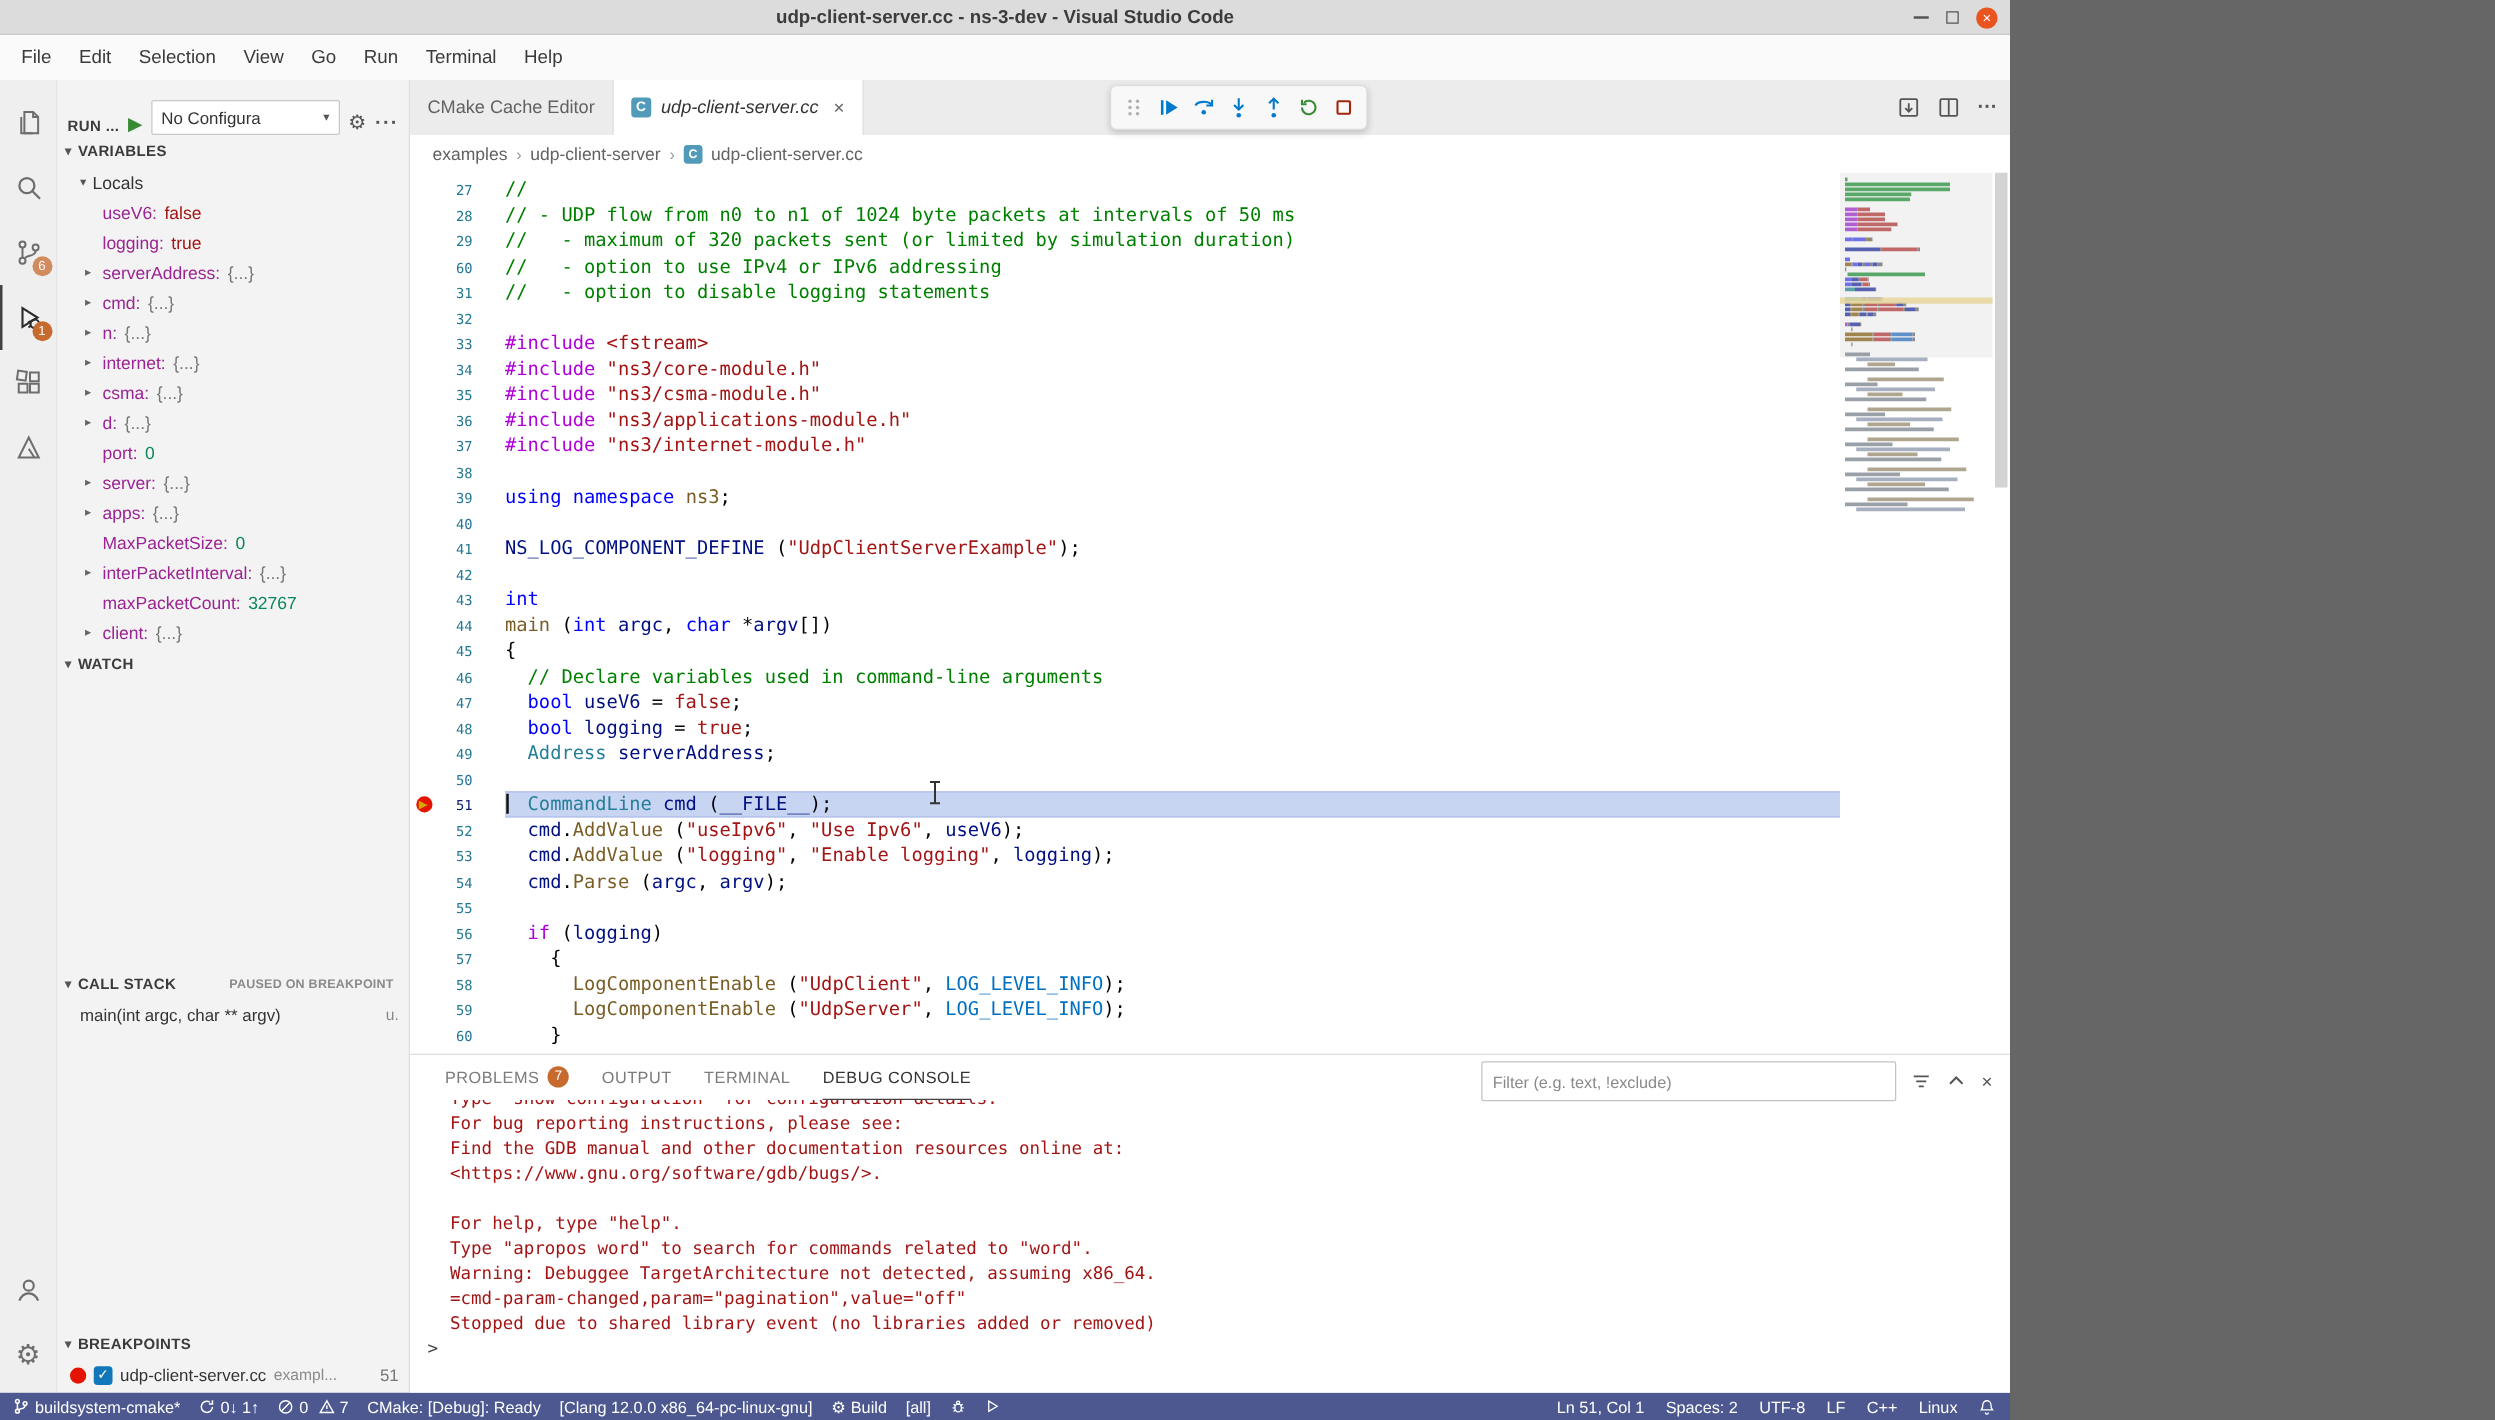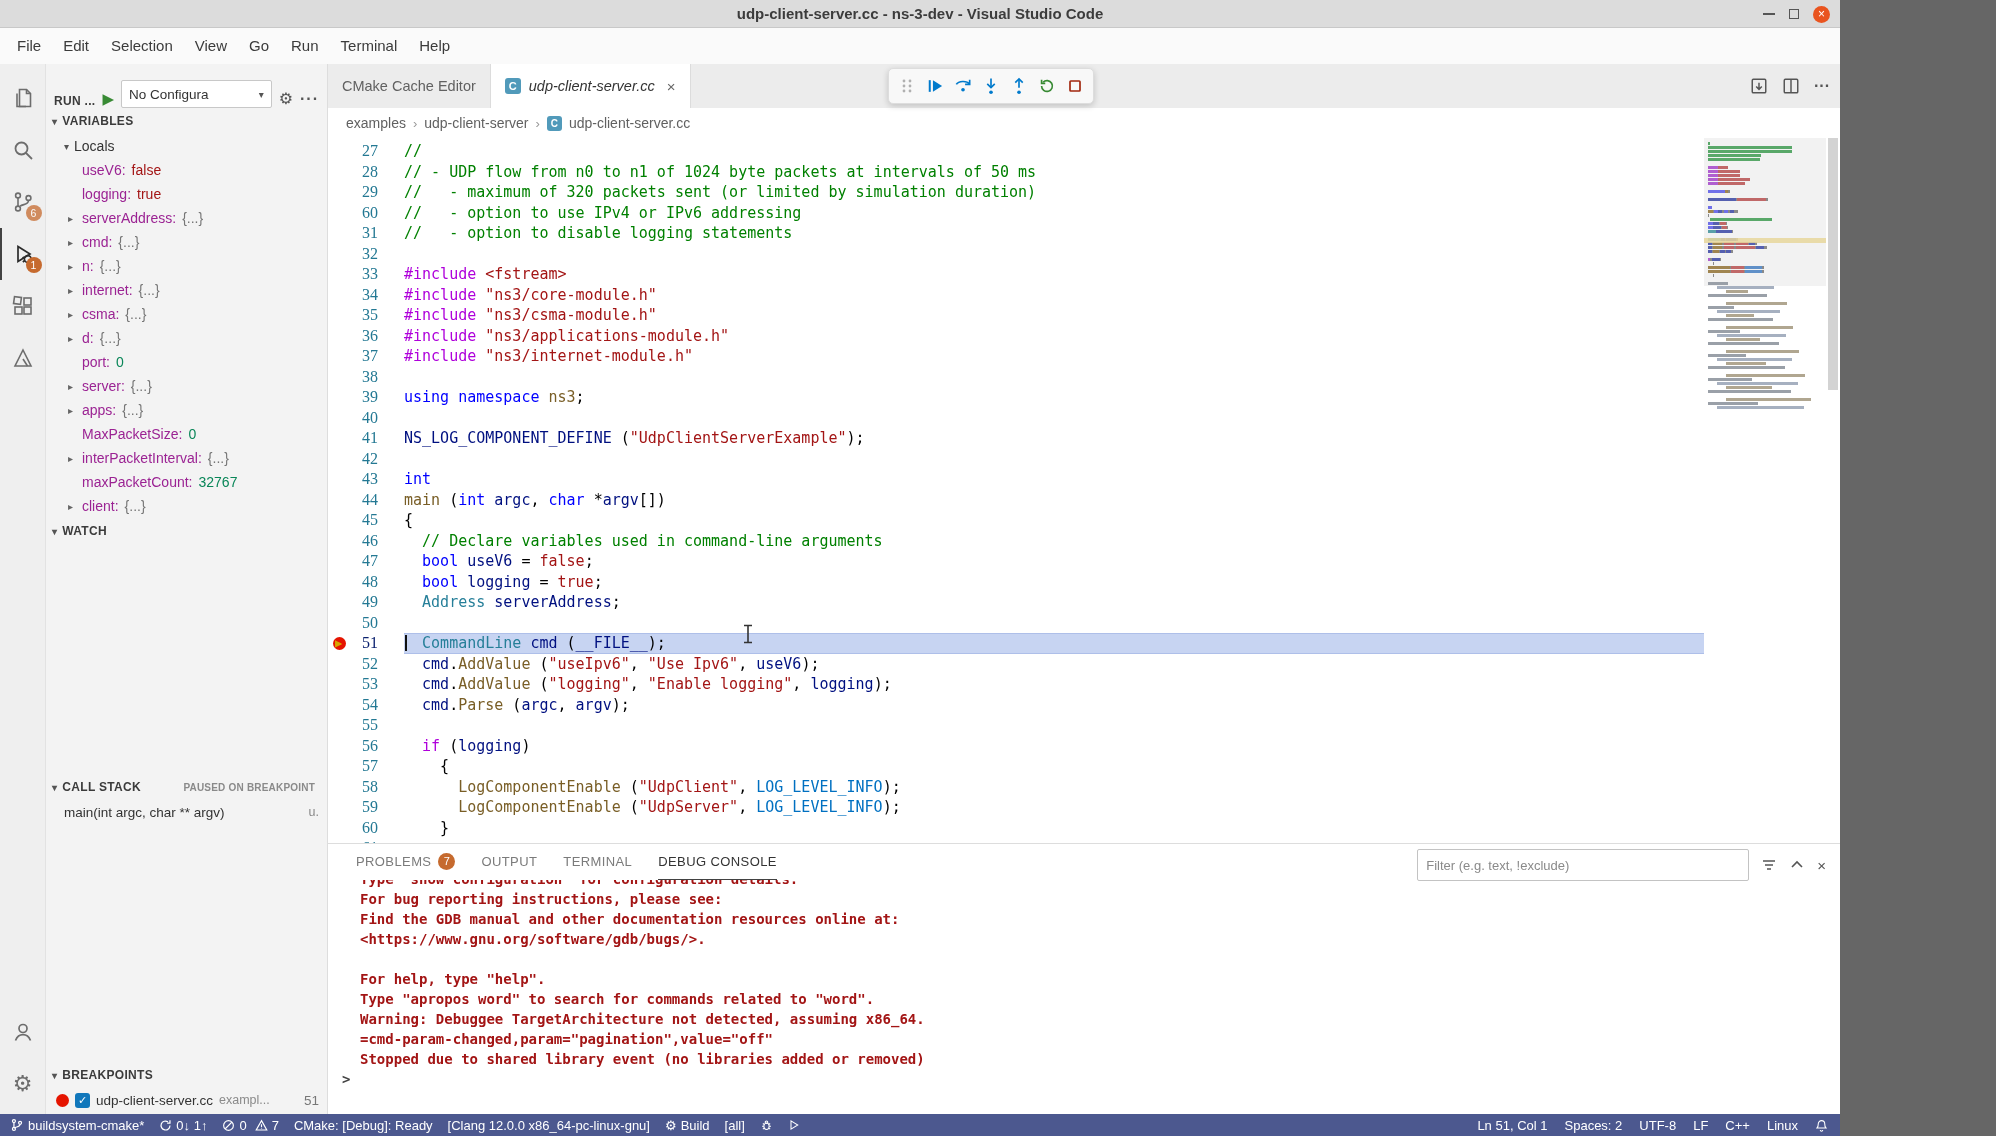--- a/index.html
+++ b/index.html
@@ -1,18 +1,18 @@
 <!DOCTYPE html>
 <html><head>
 <meta charset="utf-8">
 <style>
   * { box-sizing: border-box; }
   html,body { margin:0; padding:0; background:#666; }
   .app {
-    position:relative; width:1840px; height:1136px; overflow:hidden;
+    position:relative; width:1608px; height:1136px; overflow:hidden;
     font-family:"Liberation Sans", sans-serif; background:#fff; color:#333;
     -webkit-font-smoothing:antialiased;
   }
   svg { display:block; }
 
   
   .titlebar { height:28px; background:#dcdcdc; border-bottom:1px solid #c8c8c8;
     display:flex; align-items:center; justify-content:center; position:relative; }
   .title-text { font-size:15px; font-weight:bold; color:#3c3c3c; }
   .win-controls { position:absolute; right:10px; top:0; height:28px; display:flex; align-items:center; gap:14px; }
@@ -96,21 +96,21 @@
 
   .breadcrumb { height:30px; display:flex; align-items:center; padding-left:18px; gap:7px; font-size:14px; color:#616161; flex:none; background:#fff; }
   .crumb-sep { color:#999; font-size:13px; }
   .crumb-icon { width:15px; height:15px; border-radius:3px; background:#519aba; color:#fff; font-size:10px; font-weight:bold; line-height:15px; text-align:center; }
 
   
   .code-wrap { flex:1; min-height:0; position:relative; overflow:hidden; background:#fff; }
   .code-rows { position:absolute; left:0; top:3px; right:136px; font-family:"DejaVu Sans Mono", monospace; font-size:15px; }
   .code-row { display:flex; height:20.5px; line-height:20.5px; white-space:pre; }
   .gutter-cell { width:76px; flex:none; position:relative; text-align:right; padding-right:26px; }
-  .ln { color:#237893; font-size:16px;font-family:Liberation Serif, serif; }
+  .ln { color:#237893; font-size:11px; }
   .ln.cur { color:#0b216f; }
   .bp-dot { position:absolute; left:5px; top:4px; width:13px; height:13px; border-radius:50%; background:#e51400; }
   .dbg-arrow { position:absolute; left:7px; top:0; color:#d7a600; font-size:12px; text-align:left; }
   .code-text { flex:1; position:relative; }
   .code-row.current .code-text { background:#c7d4f2; box-shadow:inset 0 1px 0 #aebfe9, inset 0 -1px 0 #aebfe9; }
   .caret { position:absolute; left:1px; top:2px; width:2px; height:16px; background:#111; }
 
   .tk-c { color:#008000; } .tk-p { color:#af00db; } .tk-s { color:#a31515; }
   .tk-k { color:#0000ff; } .tk-f { color:#795e26; } .tk-t { color:#267f99; }
   .tk-v { color:#001080; } .tk-m { color:#001080; } .tk-b { color:#a31515; }
@@ -136,21 +136,21 @@
   .ptab.active { color:#333; border-bottom-color:#424242; }
   .pbadge { min-width:17px; height:17px; border-radius:9px; background:#c66a2e; color:#fff; font-size:11px;
     line-height:17px; text-align:center; padding:0 3px; }
   .panel-actions { position:absolute; right:14px; top:5px; display:flex; align-items:center; gap:12px; }
   .filter-input { width:332px; height:26px; border:1px solid #c3c3c3; border-radius:2px; font-size:13px;
     padding:15px 8px; color:#333; font-family:"Liberation Sans", sans-serif; background:#fff; }
   .filter-input::placeholder { color:#8a8a8a; }
   .panel-glyph { color:#555; font-size:15px; }
 
   .console { position:absolute; left:0; right:0; top:36px; bottom:0; overflow:hidden;
-    font-family:"DejaVu Sans Mono", monospace; font-size:14px; line-height:20px; color:#a31515;font-weight:bold; }
+    font-family:"DejaVu Sans Mono", monospace; font-size:14px; line-height:20px; color:#a31515; }
   .console-line { padding-left:32px; white-space:pre; min-height:20px; }
   .console-line.clipped { margin-top:-11px; }
   .console-prompt { padding-left:14px; color:#444; }
 
   
   .statusbar { height:22px; background:#4c588f; color:#fff; display:flex; align-items:center;
     font-size:13px; padding:0 12px 0 10px; }
   .sb-left { display:flex; align-items:center; gap:15px; min-width:0; }
   .sb-right { margin-left:auto; display:flex; align-items:center; gap:17px; }
   .sb-item { display:flex; align-items:center; gap:4px; white-space:nowrap; }

